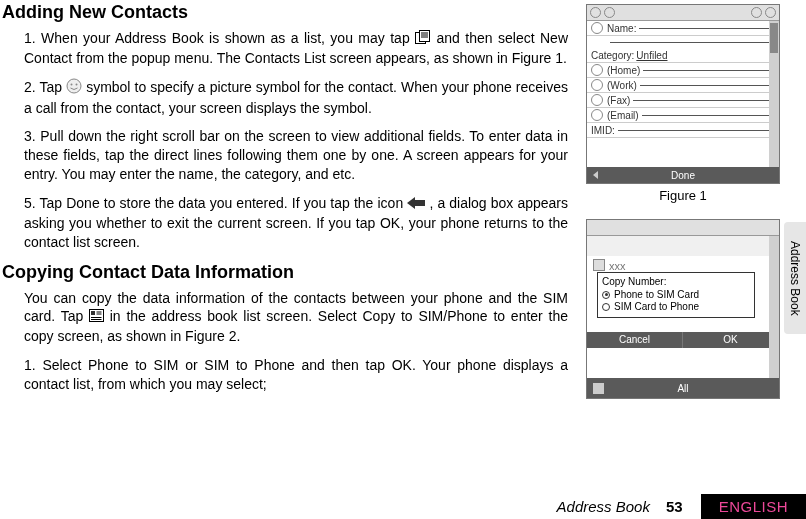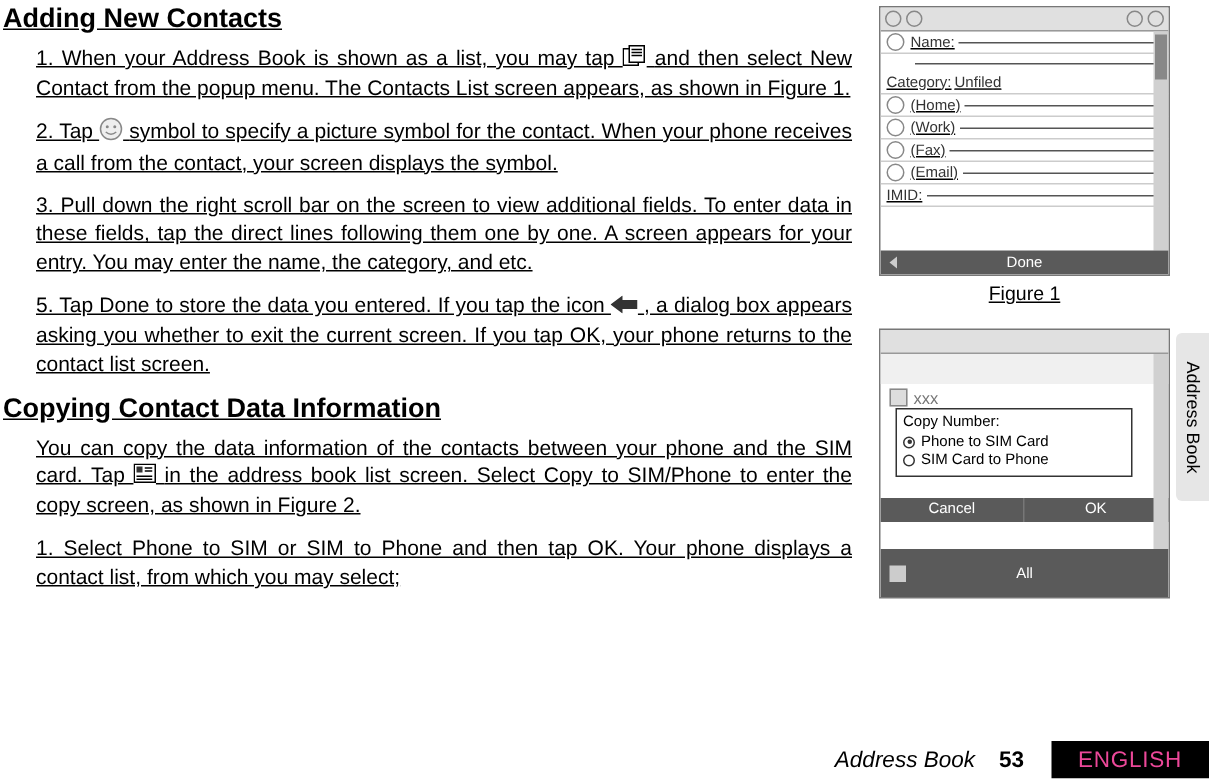--- a/index.html
+++ b/index.html
@@ -8,21 +8,20 @@
     height: 519px;
     font-family: Arial, Helvetica, sans-serif;
     position: relative;
     background: #fff;
     overflow: hidden;
   }
   .page {
     display: flex;
     width: 806px;
     height: 519px;
-    text-decoration: underline;
   }
   .left-col {
     width: 578px;
     padding: 2px 10px 0 2px;
   }
   .right-col {
     width: 228px;
     padding: 4px 24px 0 6px;
     position: relative;
   }
@@ -195,21 +194,21 @@
     background: #5a5a5a;
     color: #fff;
     display: flex;
   }
   .phone2 .btnbar div {
     flex: 1; text-align: center; font-size: 10px; line-height: 16px; border-right: 1px solid #777;
   }
   .phone2 .tabbar {
     position: absolute;
     bottom: 0; left: 0; right: 0;
-    height: 32px;
+    height: 20px;
     background: #5a5a5a;
     color: #fff;
     display: flex;
     align-items: center;
     justify-content: center;
     font-size: 10px;
   }
   .phone2 .tabbar .sq {
     position: absolute; left: 6px; width: 11px; height: 11px; background: #ccc;
   }

